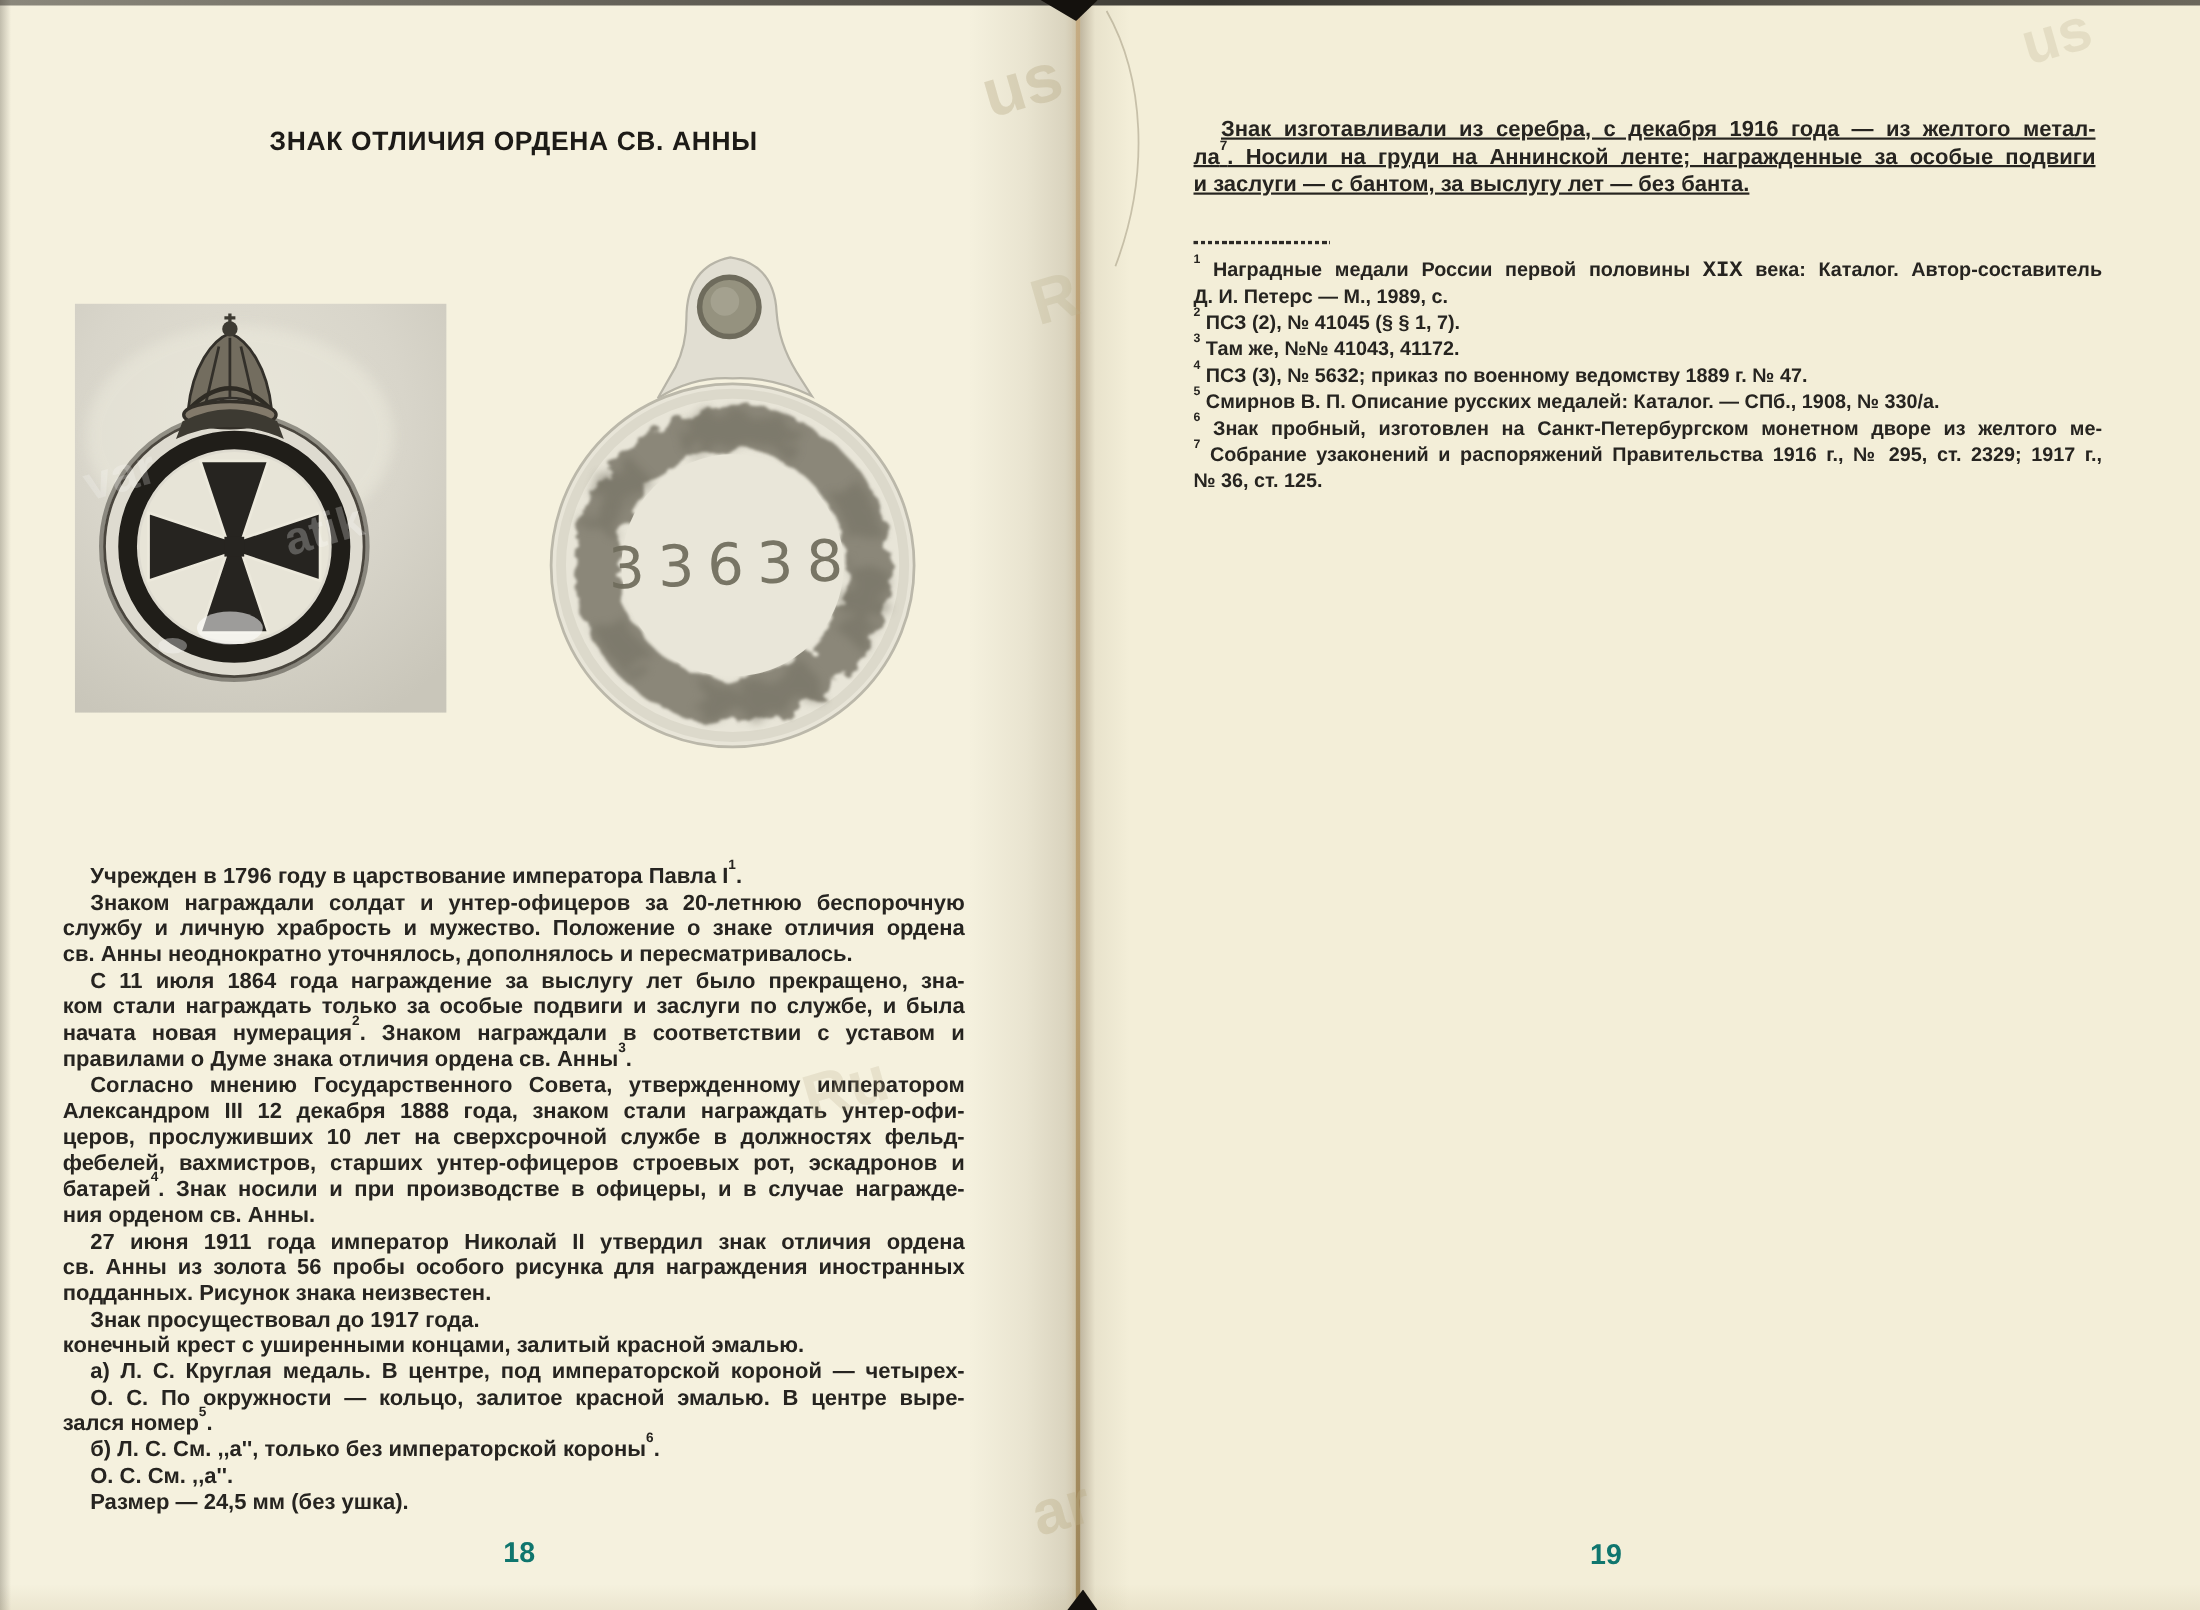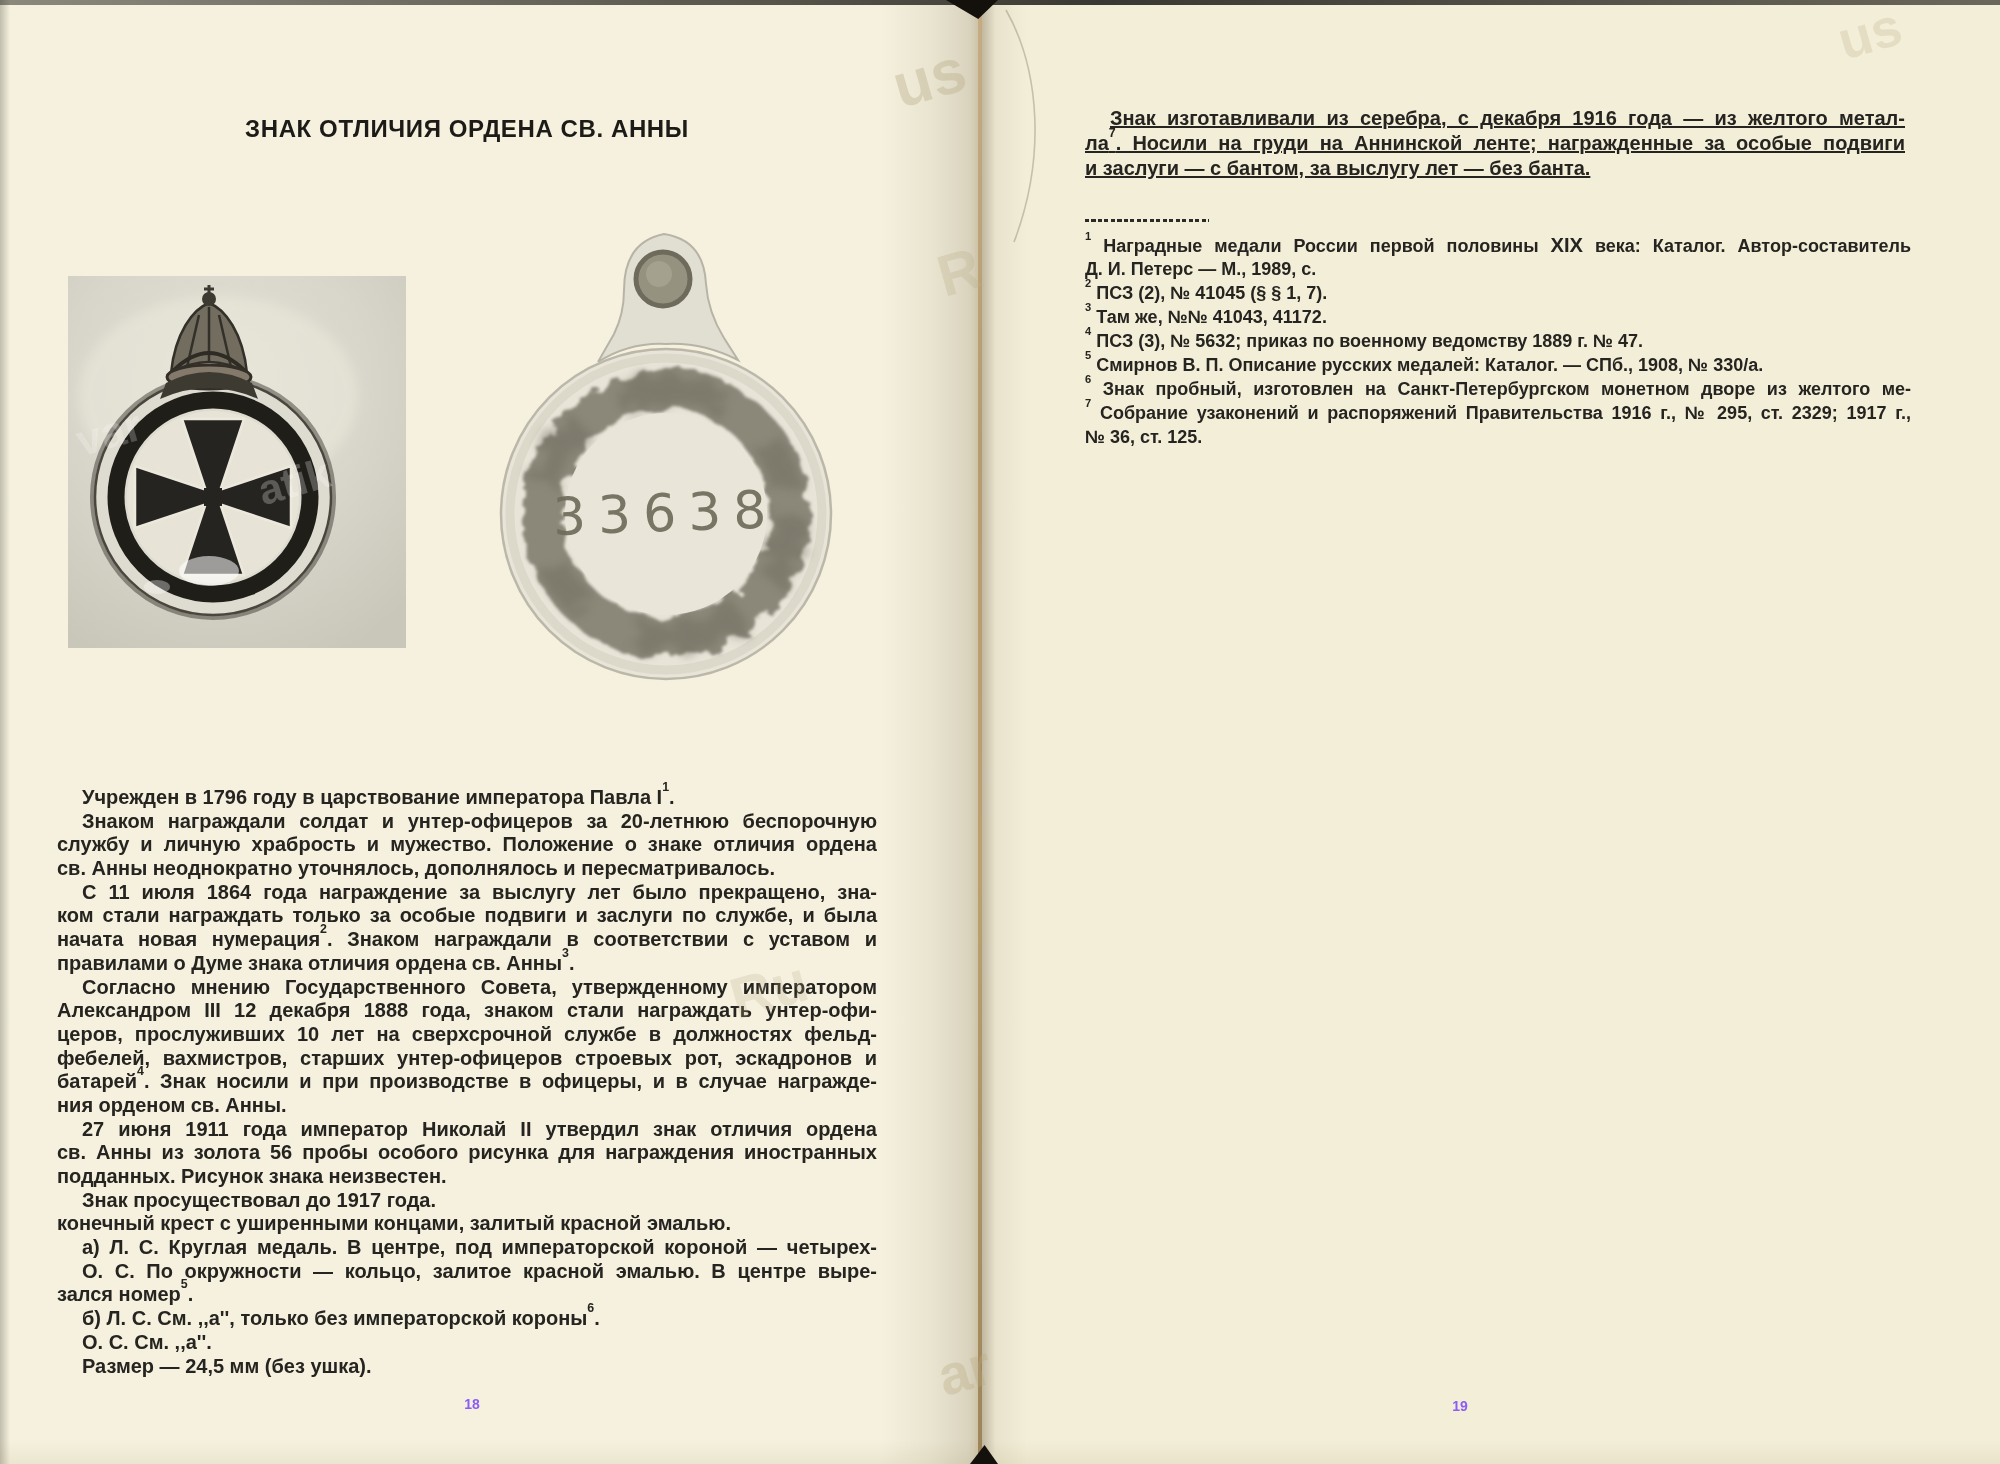--- a/index.html
+++ b/index.html
@@ -28,37 +28,37 @@
   .wedge-top{position:absolute;left:946px;top:0;width:52px;height:19px;background:#14110d;
     clip-path:polygon(0 0,100% 0,62% 100%);}
   .wedge-bottom{position:absolute;left:970px;top:1445px;width:28px;height:19px;background:#14110d;
     clip-path:polygon(52% 0,100% 100%,0 100%);}
   .hairline{position:absolute;left:988px;top:8px;}
 
   .title{
     position:absolute;left:57px;top:115px;width:820px;text-align:center;
     font-size:24px;font-weight:700;letter-spacing:.6px;color:#1d1b17;
   }
-  .pageno{position:absolute;font-size:14px;font-weight:700;color:#8b5cf6;width:80px;text-align:center;}
+  .pageno{position:absolute;font-size:26px;font-weight:700;color:#0f766e;width:80px;text-align:center;}
   #pageno-left{left:432px;top:1396px;}
   #pageno-right{left:1420px;top:1398px;}
 
   
   .textblock{position:absolute;}
   .para{margin:0;padding:0;}
   .line{
     text-align:justify;text-align-last:justify;
     white-space:normal;color:#262420;font-weight:700;
   }
   .line.l{text-align-last:left;}
   .line.i{text-indent:25px;}
   .line sup{
     font-size:.62em;position:relative;top:-.45em;line-height:0;font-weight:700;
   }
-  .serif{font-family:Liberation Sans, sans-serif;font-size:1.12em;}
+  .serif{font-family:Liberation Mono, monospace;font-size:1.12em;}
   #left-body{left:57px;top:742px;width:820px;font-size:20px;margin-top:44px;}
   #left-body .line{line-height:23.7px;height:23.7px;}
   #right-para{left:1085px;top:106px;width:820px;font-size:20px;}
   #right-para .line{line-height:25px;height:25px;text-decoration:underline;}
   .dashes{position:absolute;left:1085px;top:219px;width:124px;height:3px;
     background:repeating-linear-gradient(90deg,#2c2a26 0 4px,transparent 4px 6.5px);}
   #footnotes{left:1085px;top:233px;width:826px;font-size:18px;}
   #footnotes .line{line-height:24px;height:24px;font-weight:700;}
 
   

